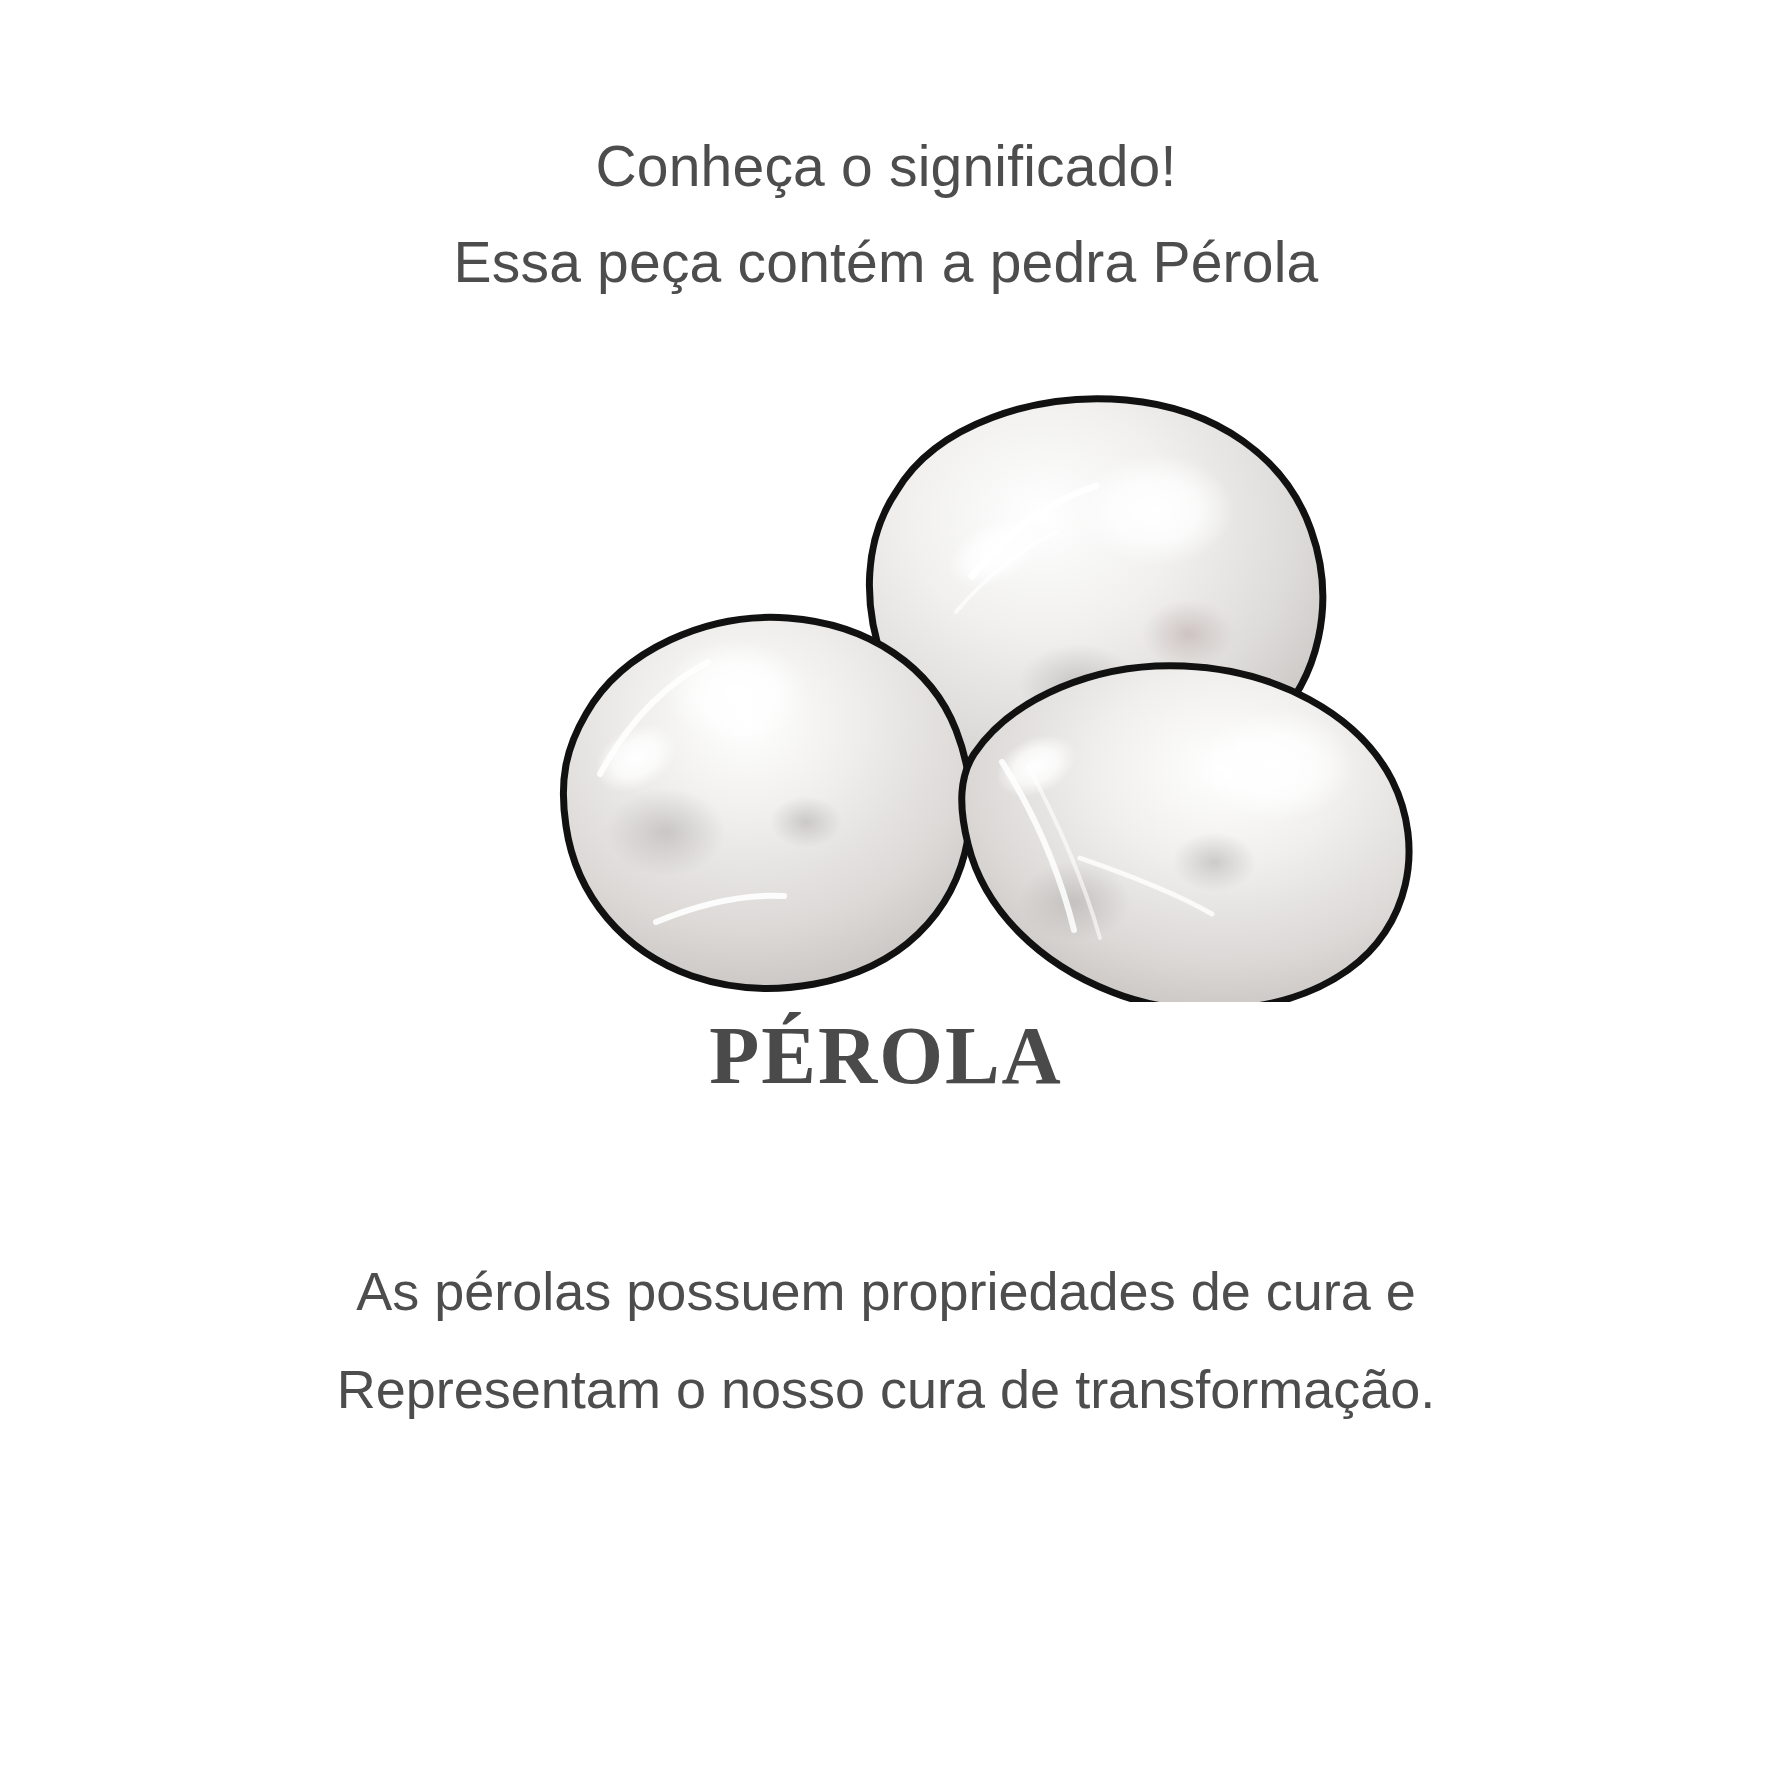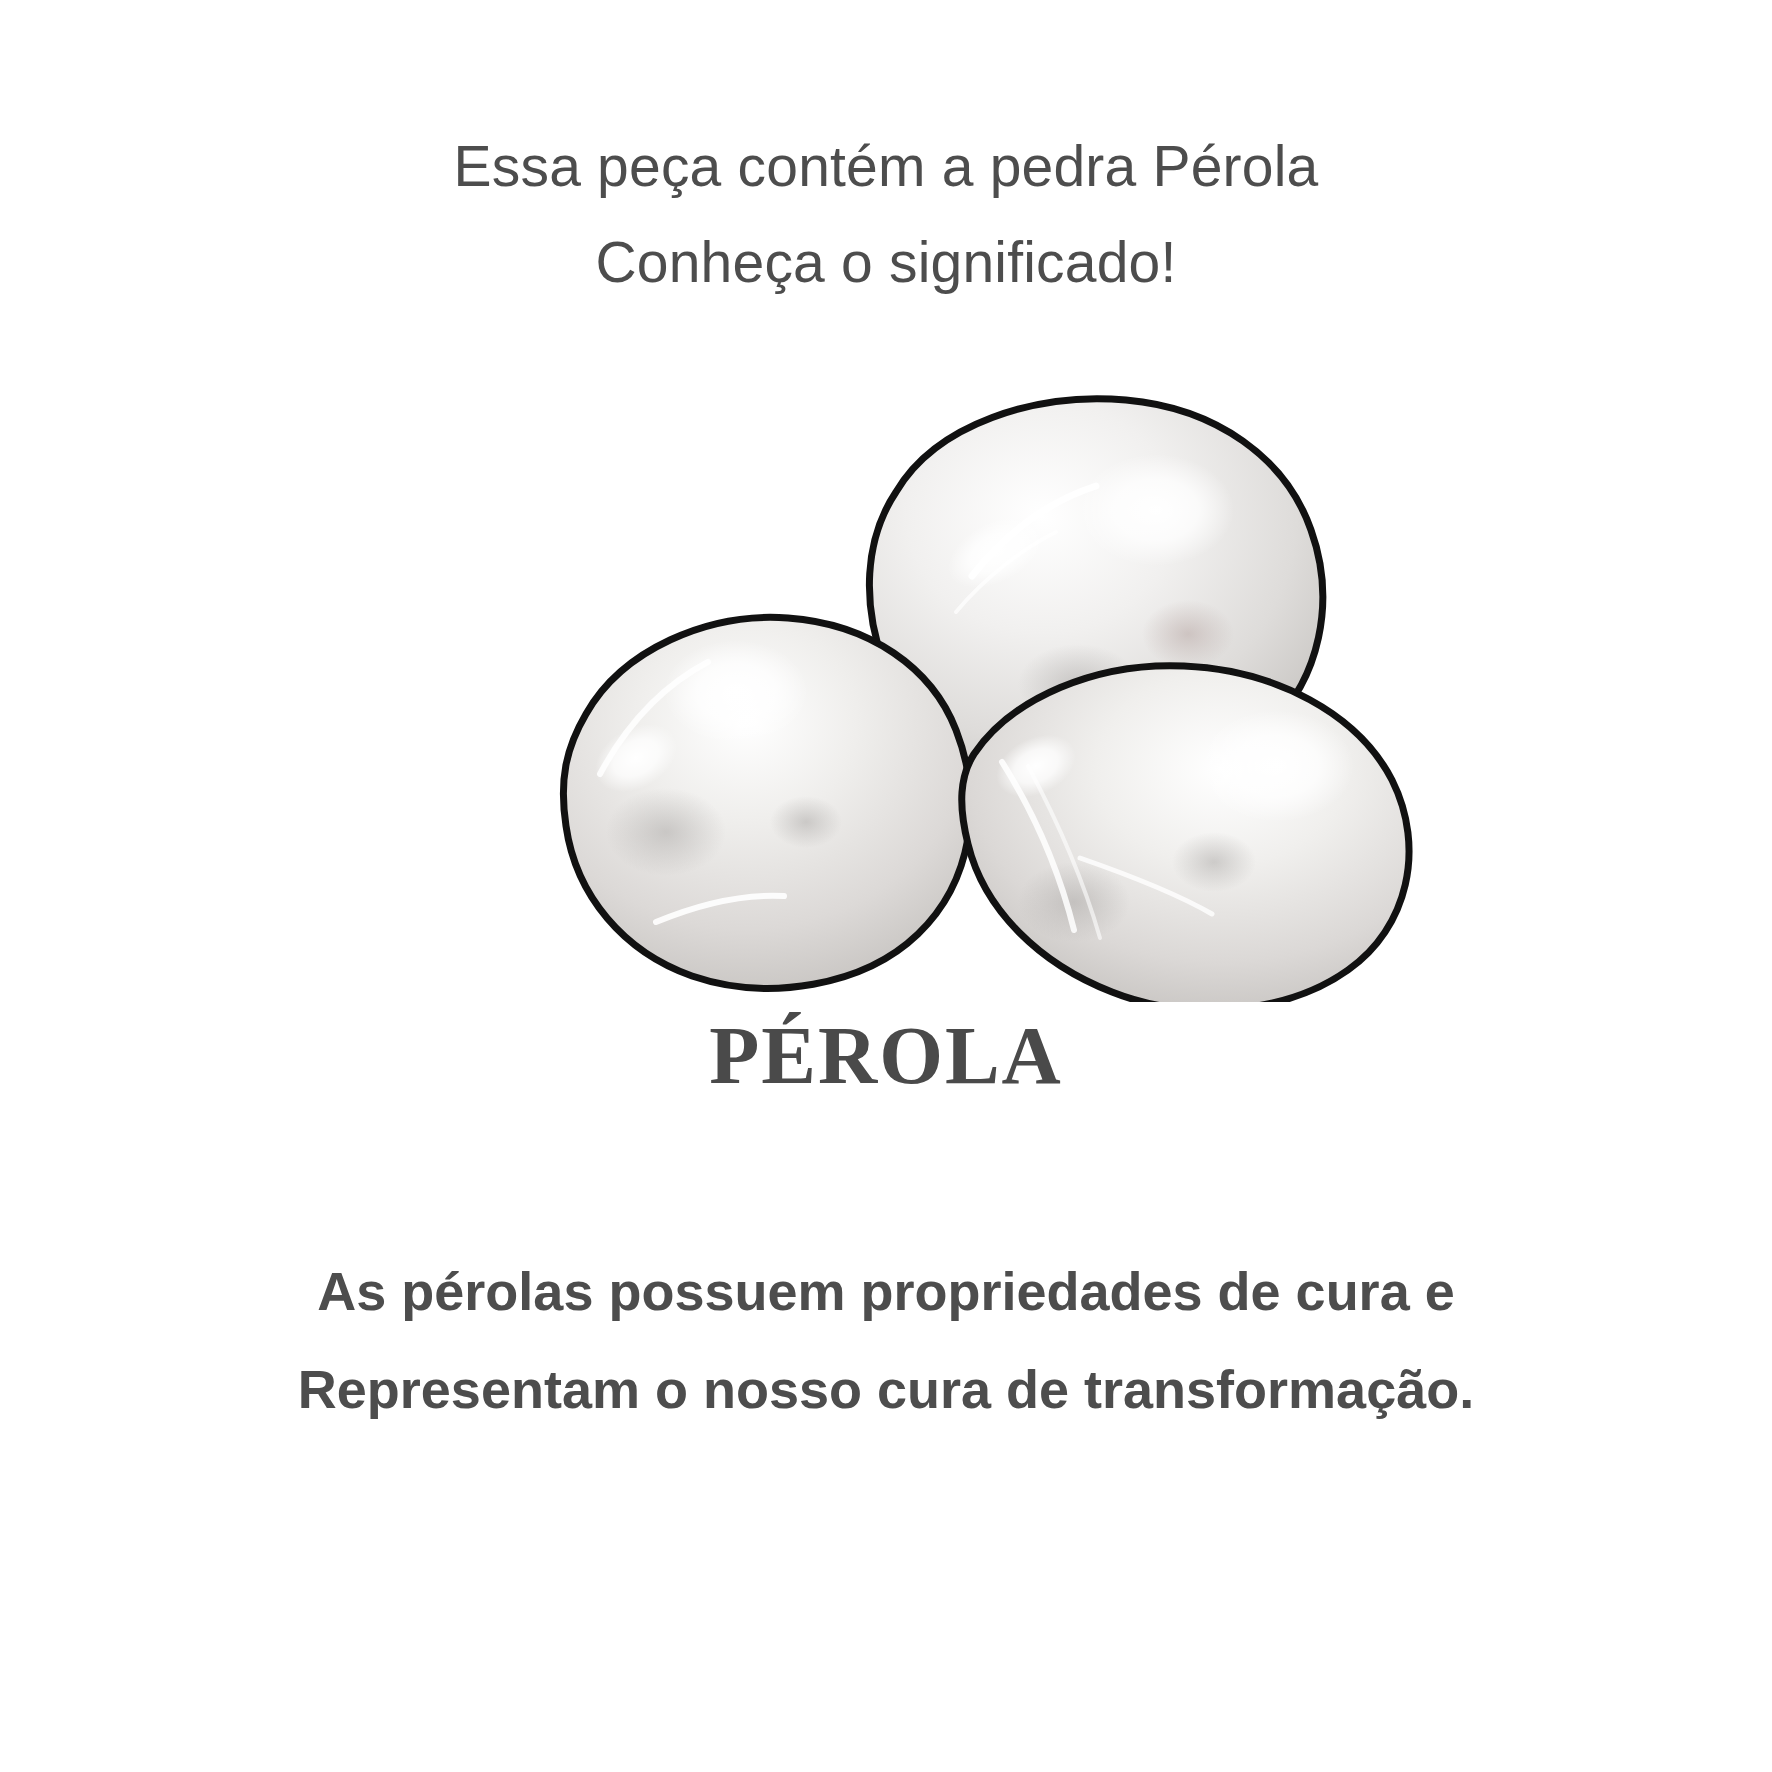--- a/index.html
+++ b/index.html
@@ -66,31 +66,31 @@
   
   .description {
     margin-top: 140px;
     width: 1560px;
     text-align: center;
   }
   .desc-line {
     font-size: 54px;
     line-height: 98px;
     color: #4d4d4d;
-    font-weight: 700;
+    font-weight: 400;
   }
 </style>
 </head>
 <body>
 
 <div class="page">
 
   <div class="header">
+    <div class="header-line">Conheça o significado!</div>
     <div class="header-line">Essa peça contém a pedra Pérola</div>
-    <div class="header-line">Conheça o significado!</div>
   </div>
 
   <div class="illustration-wrap">
     <svg viewBox="0 0 1100 640" xmlns="http://www.w3.org/2000/svg" aria-hidden="true">
       <defs>
         <radialGradient id="gTop" cx="38%" cy="30%" r="78%">
           <stop offset="0%" stop-color="#ffffff"></stop>
           <stop offset="38%" stop-color="#f1f0ef"></stop>
           <stop offset="72%" stop-color="#dedcda"></stop>
           <stop offset="100%" stop-color="#c6c3c0"></stop>

